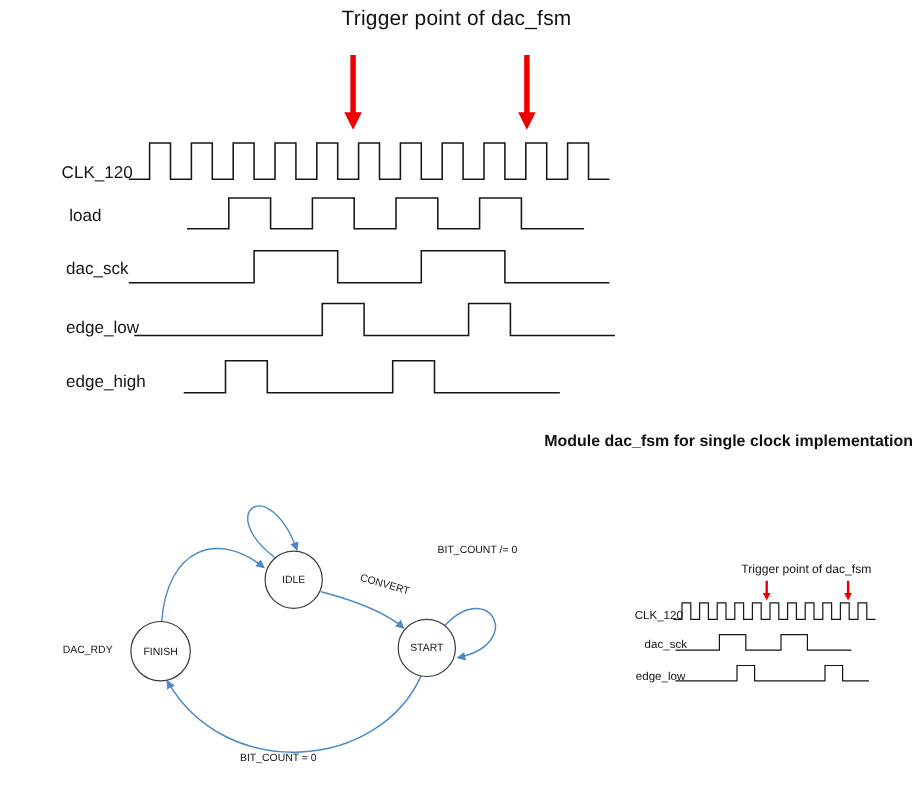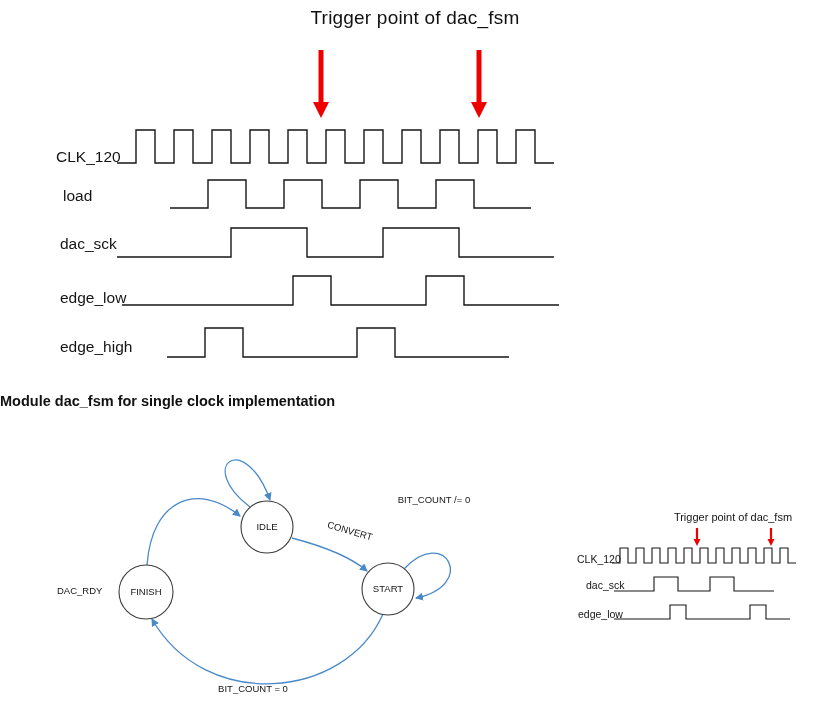--- a/index.html
+++ b/index.html
@@ -5,21 +5,21 @@
   html,body { margin:0; padding:0; background:#ffffff; }
   .page {
     position:relative; width:830px; height:716px; background:#ffffff;
     font-family:"Liberation Sans", sans-serif; overflow:hidden;
   }
   .title {
     position:absolute; top:7px; left:0; width:100%; text-align:center;
     font-size:19px; color:#111111; letter-spacing:0.2px;
   }
   .caption {
-    position:absolute; top:393px; left:0; width:100%; text-align:left;
+    position:absolute; top:393px; left:0; width:100%; text-align:right;
     font-size:14.5px; font-weight:bold; color:#111111;
   }
   svg.canvas { position:absolute; left:0; top:0; }
   svg text { fill:#141414; font-family:"Liberation Sans", sans-serif; }
   .sig-label { font-size:15.5px; }
   .mini-label { font-size:10.5px; }
   .mini-title { font-size:11px; }
   .fsm-label { font-size:9.5px; }
   .state-label { font-size:9.5px; }
   .wave { fill:none; stroke:#161616; stroke-width:1.4; stroke-linejoin:miter; }

